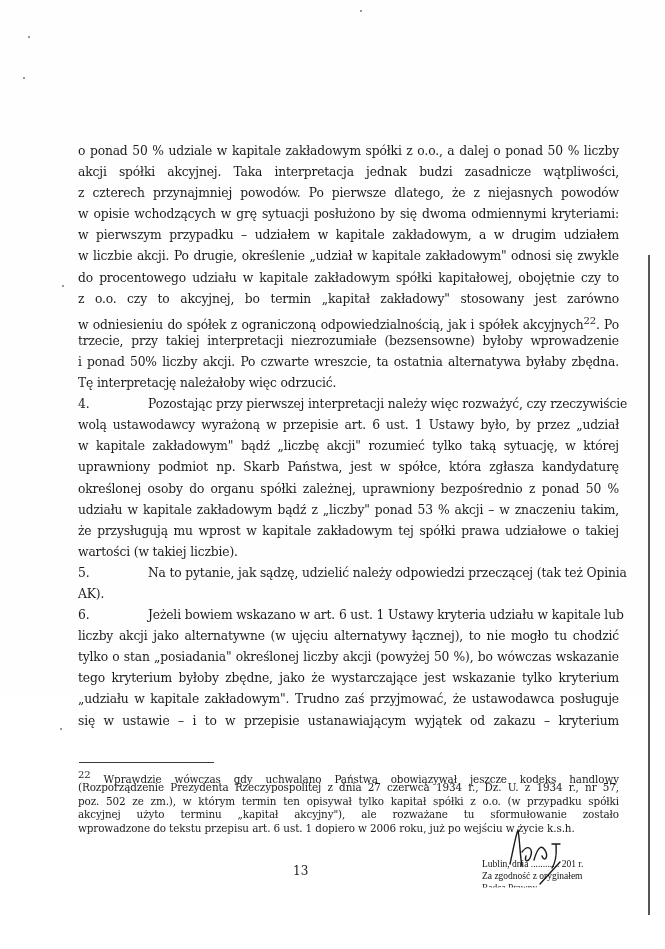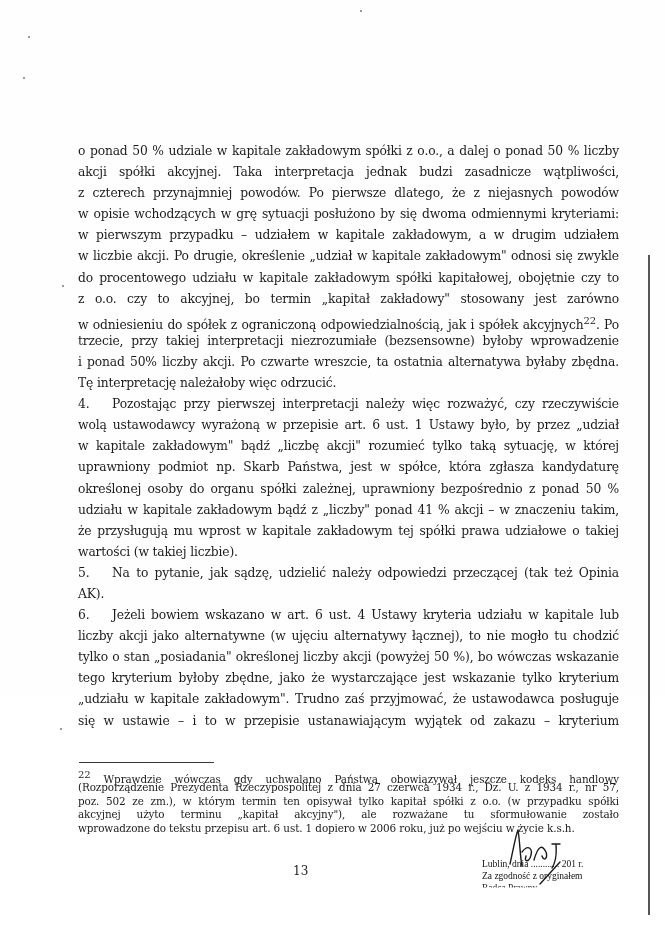--- a/index.html
+++ b/index.html
@@ -3,21 +3,21 @@
 <meta charset="utf-8">
 <style>
   html, body { margin: 0; padding: 0; background: #ffffff; }
   body { width: 665px; height: 949px; position: relative; overflow: hidden; font-family: "DejaVu Serif", "Liberation Serif", serif; color: #1c1c1c; }
   .page { position: absolute; left: 0; top: 0; width: 665px; height: 697px; background: #fefefe; }
   .body-text { position: absolute; left: 78px; top: 141px; width: 541px; }
   .line { height: 21.1px; line-height: 21.1px; font-size: 12.3px; white-space: nowrap; text-align: justify; text-align-last: justify; letter-spacing: -0.15px; }
   .line.last { text-align-last: left; }
   .line.num { display: flex; text-align-last: auto; }
   .line.num .n { width: 34px; flex: none; }
-  .line.num .t { flex: 1; text-align: justify; text-align-last: justify; }
+  .line.num .t { flex: 1; text-align: justify; text-align-last: justify; margin-left: 36px; }
   .sup { font-size: 10px; vertical-align: 5px; }
   .fn-rule { position: absolute; left: 79px; top: 762px; width: 135px; height: 1px; background: #3a3a3a; }
   .footnote { position: absolute; left: 78px; top: 768px; width: 541px; }
   .fline { height: 13.4px; line-height: 13.4px; font-size: 10.4px; white-space: nowrap; text-align: justify; text-align-last: justify; letter-spacing: -0.1px; }
   .fline.last { text-align-last: left; }
   .page-number { position: absolute; left: 293px; top: 864px; font-size: 12px; }
   .stamp { position: absolute; left: 482px; top: 858px; font-family: Liberation Serif, serif; font-size: 9.5px; line-height: 12px; color: #111; }
   .stamp .l3 { color: #222; clip-path: inset(0 0 55% 0); }
   .signature { position: absolute; left: 500px; top: 826px; width: 90px; height: 60px; }
   .margin-line { position: absolute; left: 648px; top: 255px; width: 2px; height: 660px; background: #555; }
@@ -43,33 +43,33 @@
     <div class="line last">Tę interpretację należałoby więc odrzucić.</div>
 
     <div class="line num">
       <span class="n">4.</span>
       <span class="t">Pozostając przy pierwszej interpretacji należy więc rozważyć, czy rzeczywiście</span>
     </div>
     <div class="line">wolą ustawodawcy wyrażoną w przepisie art. 6 ust. 1 Ustawy było, by przez „udział</div>
     <div class="line">w kapitale zakładowym" bądź „liczbę akcji" rozumieć tylko taką sytuację, w której</div>
     <div class="line">uprawniony podmiot np. Skarb Państwa, jest w spółce, która zgłasza kandydaturę</div>
     <div class="line">określonej osoby do organu spółki zależnej, uprawniony bezpośrednio z ponad 50 %</div>
-    <div class="line">udziału w kapitale zakładowym bądź z „liczby" ponad 41 % akcji – w znaczeniu takim,</div>
+    <div class="line">udziału w kapitale zakładowym bądź z „liczby" ponad 53 % akcji – w znaczeniu takim,</div>
     <div class="line">że przysługują mu wprost w kapitale zakładowym tej spółki prawa udziałowe o takiej</div>
     <div class="line last">wartości (w takiej liczbie).</div>
 
     <div class="line num">
       <span class="n">5.</span>
       <span class="t">Na to pytanie, jak sądzę, udzielić należy odpowiedzi przeczącej (tak też Opinia</span>
     </div>
     <div class="line last">AK).</div>
 
     <div class="line num">
       <span class="n">6.</span>
-      <span class="t">Jeżeli bowiem wskazano w art. 6 ust. 4 Ustawy kryteria udziału w kapitale lub</span>
+      <span class="t">Jeżeli bowiem wskazano w art. 6 ust. 1 Ustawy kryteria udziału w kapitale lub</span>
     </div>
     <div class="line">liczby akcji jako alternatywne (w ujęciu alternatywy łącznej), to nie mogło tu chodzić</div>
     <div class="line">tylko o stan „posiadania" określonej liczby akcji (powyżej 50 %), bo wówczas wskazanie</div>
     <div class="line">tego kryterium byłoby zbędne, jako że wystarczające jest wskazanie tylko kryterium</div>
     <div class="line">„udziału w kapitale zakładowym". Trudno zaś przyjmować, że ustawodawca posługuje</div>
     <div class="line">się w ustawie – i to w przepisie ustanawiającym wyjątek od zakazu – kryterium</div>
   </div>
 
   <div class="fn-rule"></div>
 

